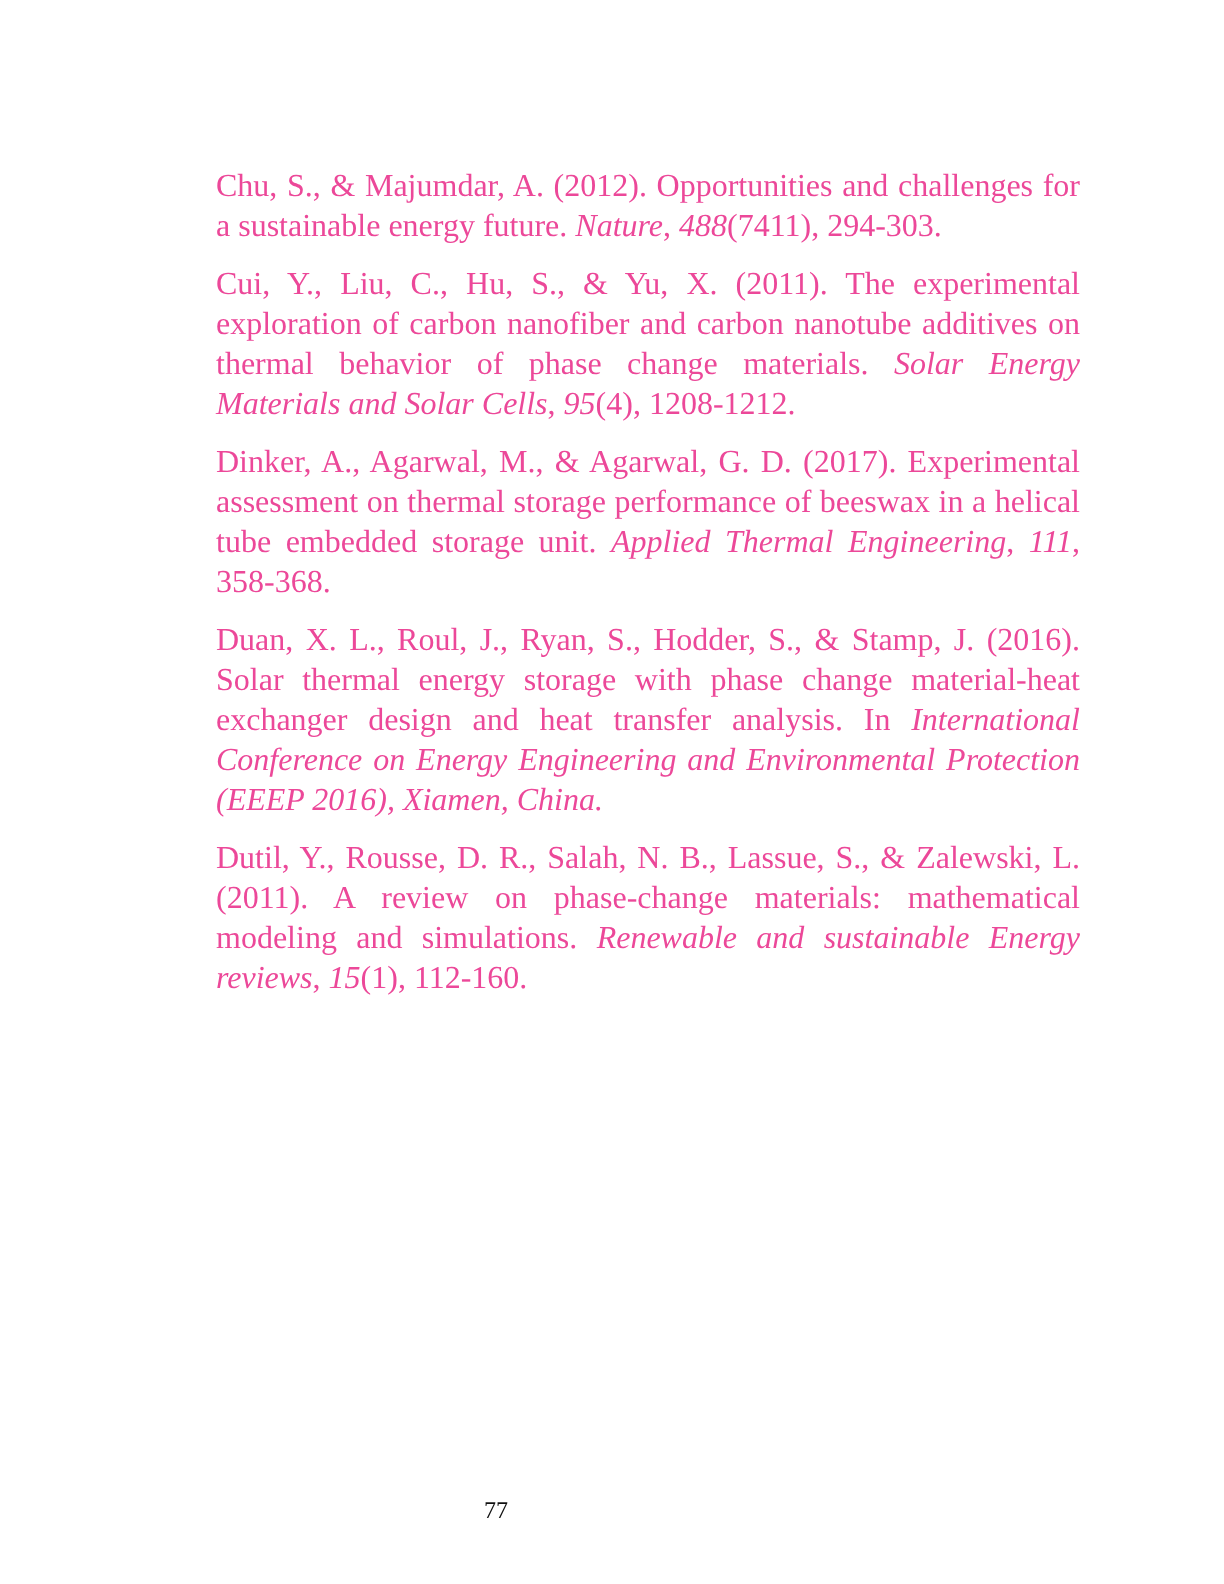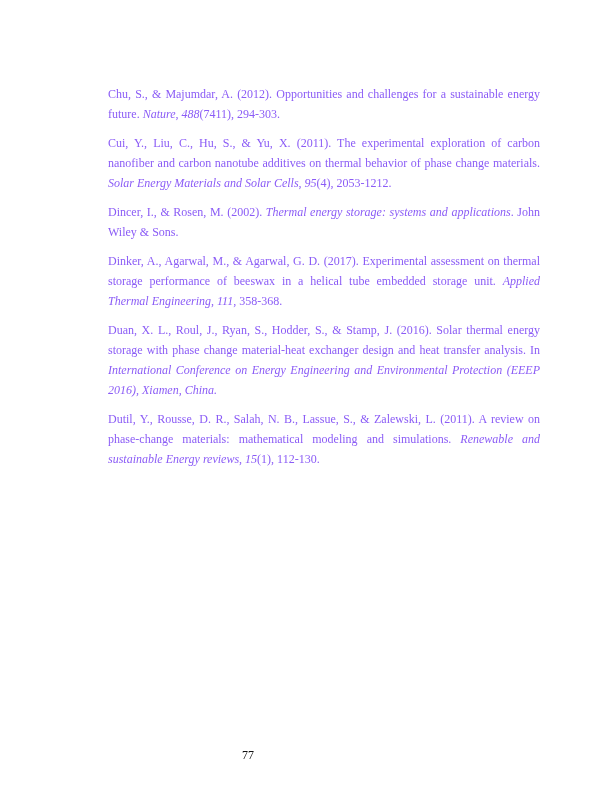--- a/index.html
+++ b/index.html
@@ -1,39 +1,38 @@
 <!DOCTYPE html>
 <html><head>
   <meta charset="utf-8">
   <style>
     html, body { margin: 0; padding: 0; background: #ffffff; }
     body { width: 612px; height: 792px; position: relative; overflow: hidden; }
     .page { position: absolute; left: 0; top: 0; width: 612px; height: 792px; background: #ffffff; }
     .refs { position: absolute; left: 108px; top: 84px; width: 432px; }
     .ref {
       font-family: "Liberation Serif", serif;
-      font-size: 12px;
+      font-size: 16px;
       line-height: 20px;
-      color: #8b5cf6;
+      color: #ec4899;
       text-align: justify;
       margin: 0 0 9px 0;
     }
     .ref span { white-space: normal; }
     .ref i { font-style: italic; }
     .page-number {
       position: absolute; left: 0; top: 748px; width: 496px; text-align: center;
       font-family: "Liberation Serif", serif; font-size: 12px; color: #111111;
     }
   </style>
 </head>
 <body>
 
 <div class="page">
   <div class="refs">
     <p class="ref"><span>Chu, S., &amp; Majumdar, A. (2012). Opportunities and challenges for a sustainable energy future. </span><i>Nature</i><span>, </span><i>488</i><span>(7411), 294-303.</span></p>
-    <p class="ref"><span>Cui, Y., Liu, C., Hu, S., &amp; Yu, X. (2011). The experimental exploration of carbon nanofiber and carbon nanotube additives on thermal behavior of phase change materials. </span><i>Solar Energy Materials and Solar Cells</i><span>, </span><i>95</i><span>(4), 2053-1212.</span></p>
-    <p class="ref"><span>Dincer, I., &amp; Rosen, M. (2002). </span><i>Thermal energy storage: systems and applications</i><span>. John Wiley &amp; Sons.</span></p>
+    <p class="ref"><span>Cui, Y., Liu, C., Hu, S., &amp; Yu, X. (2011). The experimental exploration of carbon nanofiber and carbon nanotube additives on thermal behavior of phase change materials. </span><i>Solar Energy Materials and Solar Cells</i><span>, </span><i>95</i><span>(4), 1208-1212.</span></p>
     <p class="ref"><span>Dinker, A., Agarwal, M., &amp; Agarwal, G. D. (2017). Experimental assessment on thermal storage performance of beeswax in a helical tube embedded storage unit. </span><i>Applied Thermal Engineering</i><span>, </span><i>111</i><span>, 358-368.</span></p>
     <p class="ref"><span>Duan, X. L., Roul, J., Ryan, S., Hodder, S., &amp; Stamp, J. (2016). Solar thermal energy storage with phase change material-heat exchanger design and heat transfer analysis. In </span><i>International Conference on Energy Engineering and Environmental Protection (EEEP 2016), Xiamen, China.</i></p>
-    <p class="ref"><span>Dutil, Y., Rousse, D. R., Salah, N. B., Lassue, S., &amp; Zalewski, L. (2011). A review on phase-change materials: mathematical modeling and simulations. </span><i>Renewable and sustainable Energy reviews</i><span>, </span><i>15</i><span>(1), 112-130.</span></p>
+    <p class="ref"><span>Dutil, Y., Rousse, D. R., Salah, N. B., Lassue, S., &amp; Zalewski, L. (2011). A review on phase-change materials: mathematical modeling and simulations. </span><i>Renewable and sustainable Energy reviews</i><span>, </span><i>15</i><span>(1), 112-160.</span></p>
   </div>
   <div class="page-number">77</div>
 </div>
 
 </body></html>

